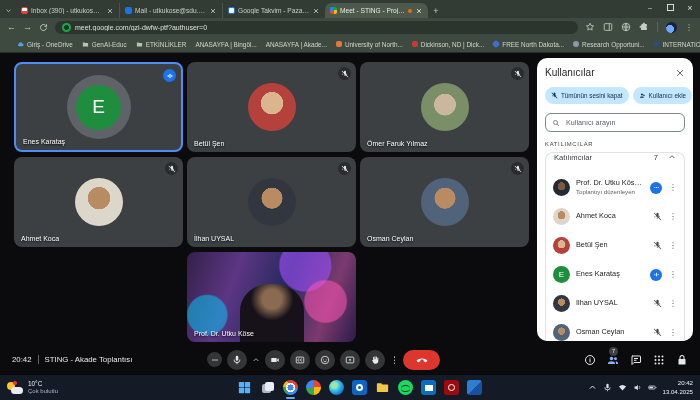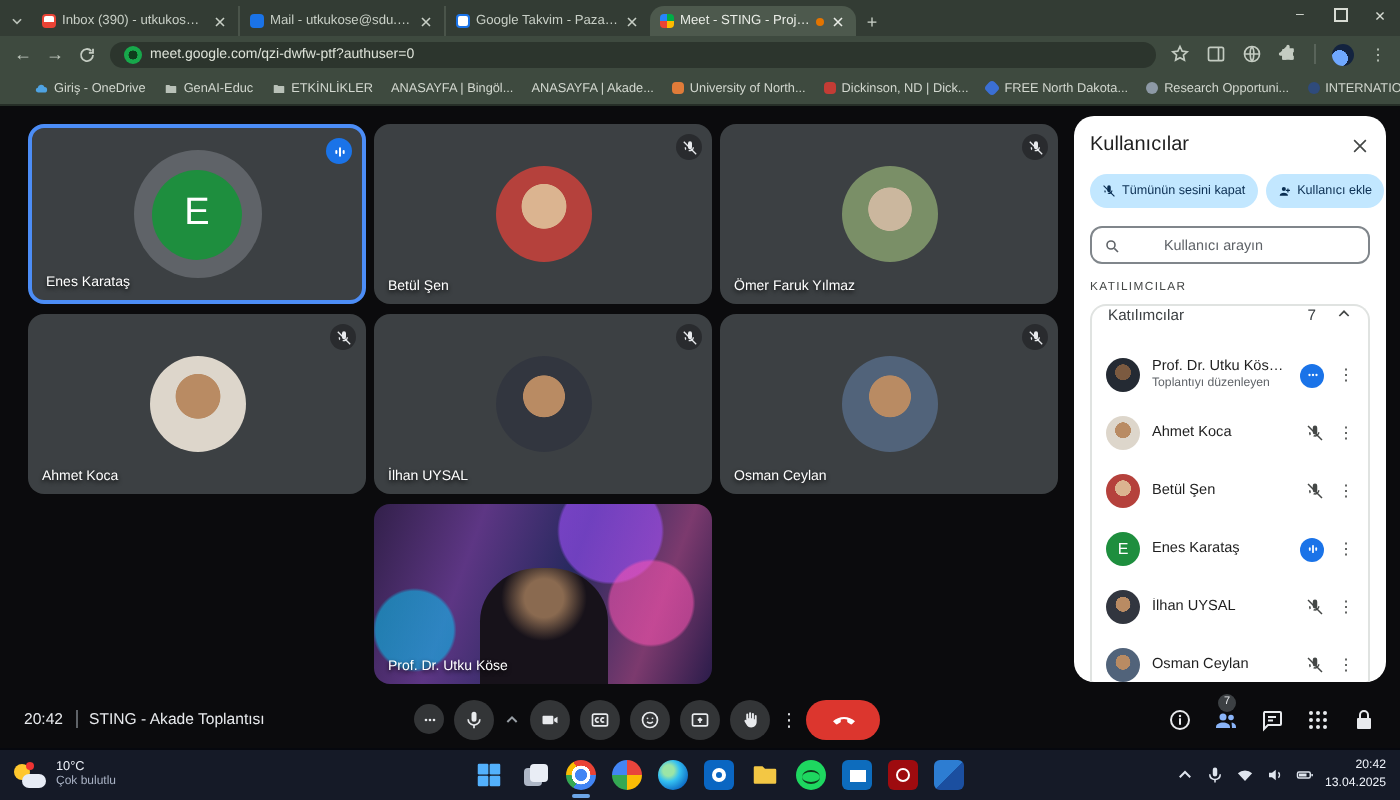--- a/index.html
+++ b/index.html
@@ -91,21 +91,21 @@
   .panel{position:absolute;right:7px;top:5px;width:156px;height:283px;background:#fff;border-radius:10px;
     padding:9px 8px 0;box-sizing:border-box;overflow:hidden;color:#1f1f1f;}
   .p-head{display:flex;align-items:center;justify-content:space-between;}
   .p-title{font-size:10px;color:#1f1f1f;}
   .p-close{width:10px;height:10px;color:#444746;}
   .pills{display:flex;gap:4px;margin-top:9px;}
   .pill{height:17px;border-radius:9px;background:#c2e7ff;color:#0a2e52;display:flex;align-items:center;
     gap:3px;padding:0 6px;font-size:6.3px;white-space:nowrap;flex:none;}
   .pill svg{width:7px;height:7px;}
   .psearch{margin-top:9px;height:19px;border:1px solid #80868b;border-radius:6px;
-    display:flex;align-items:center;gap:20px;padding:0 6px;box-sizing:border-box;}
+    display:flex;align-items:center;gap:4px;padding:0 6px;box-sizing:border-box;}
   .psearch svg{width:8px;height:8px;color:#5f6368;}
   .psearch input{border:0;outline:0;background:transparent;flex:1;min-width:0;
     font-family:inherit;font-size:7.2px;color:#1f1f1f;}
   .psearch input::placeholder{color:#5f6368;}
   .seclabel{margin-top:9px;font-size:5.9px;letter-spacing:.7px;color:#444746;}
   .plist{margin-top:5px;border:1px solid #e0e3e1;border-bottom:0;border-radius:8px 8px 0 0;}
   .plist-h{display:flex;height:20px;padding:0 8px;font-size:7.6px;color:#3c4043;}
   .plist-h .cnt{margin-left:auto;margin-right:10px;}
   .plist-h svg{width:8px;height:8px;color:#444746;}
   .prow{display:flex;align-items:center;height:29px;padding:0 7px;gap:6px;}

